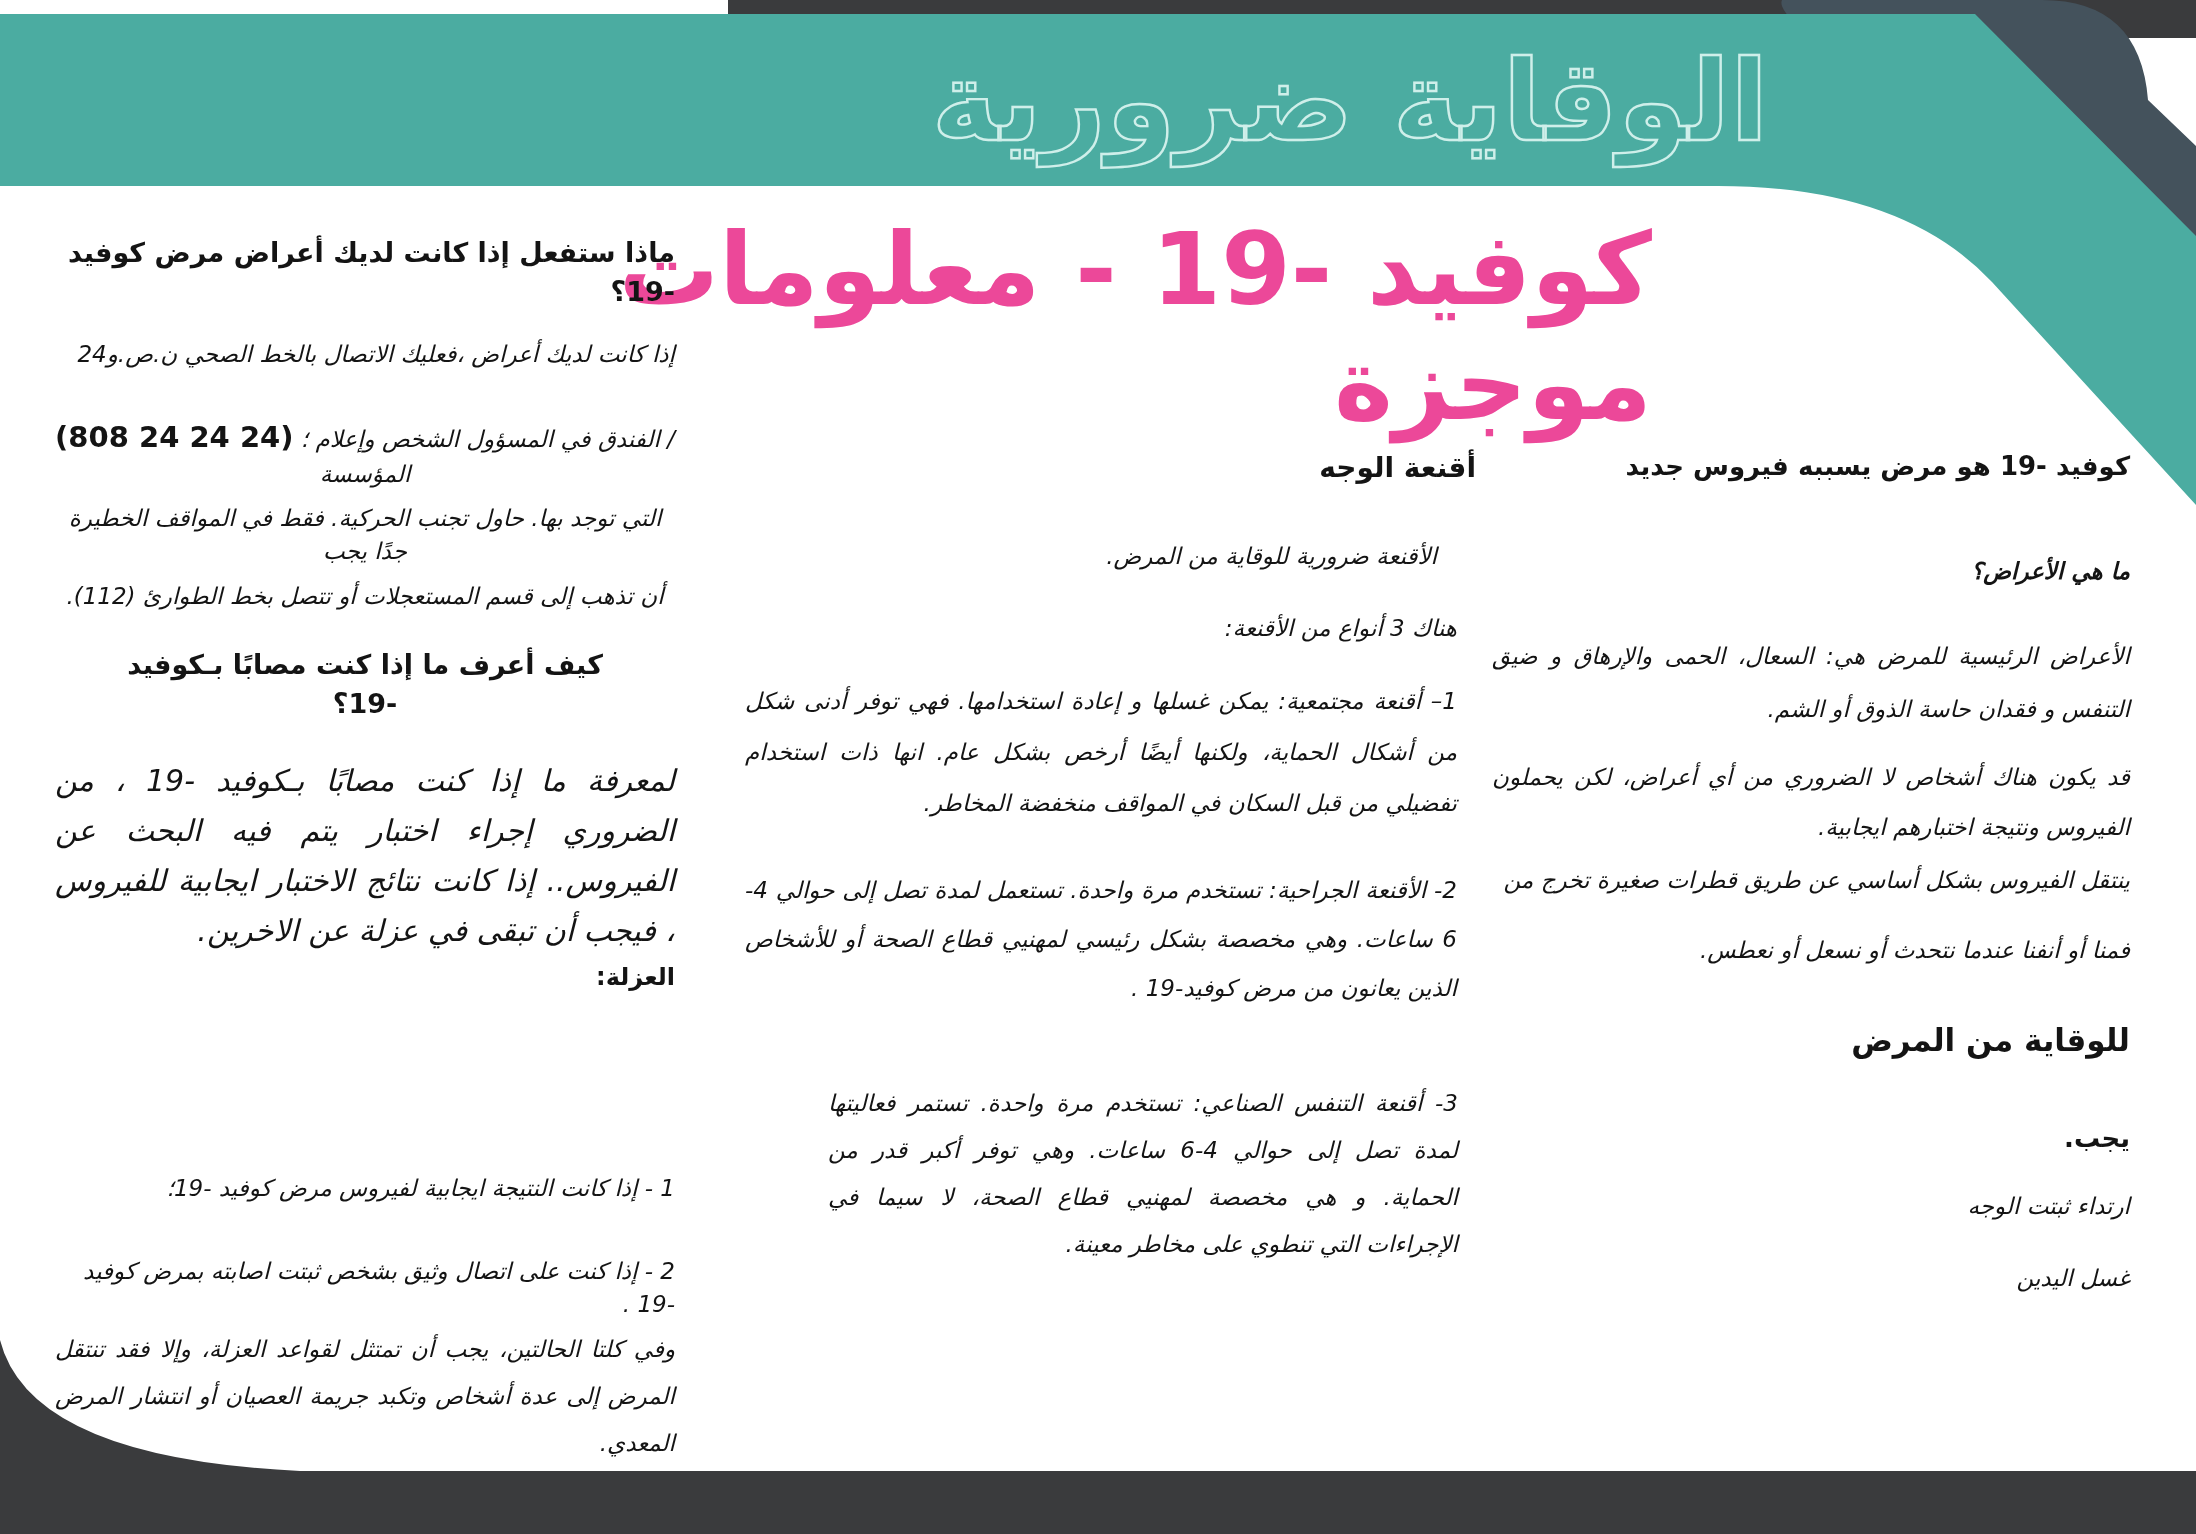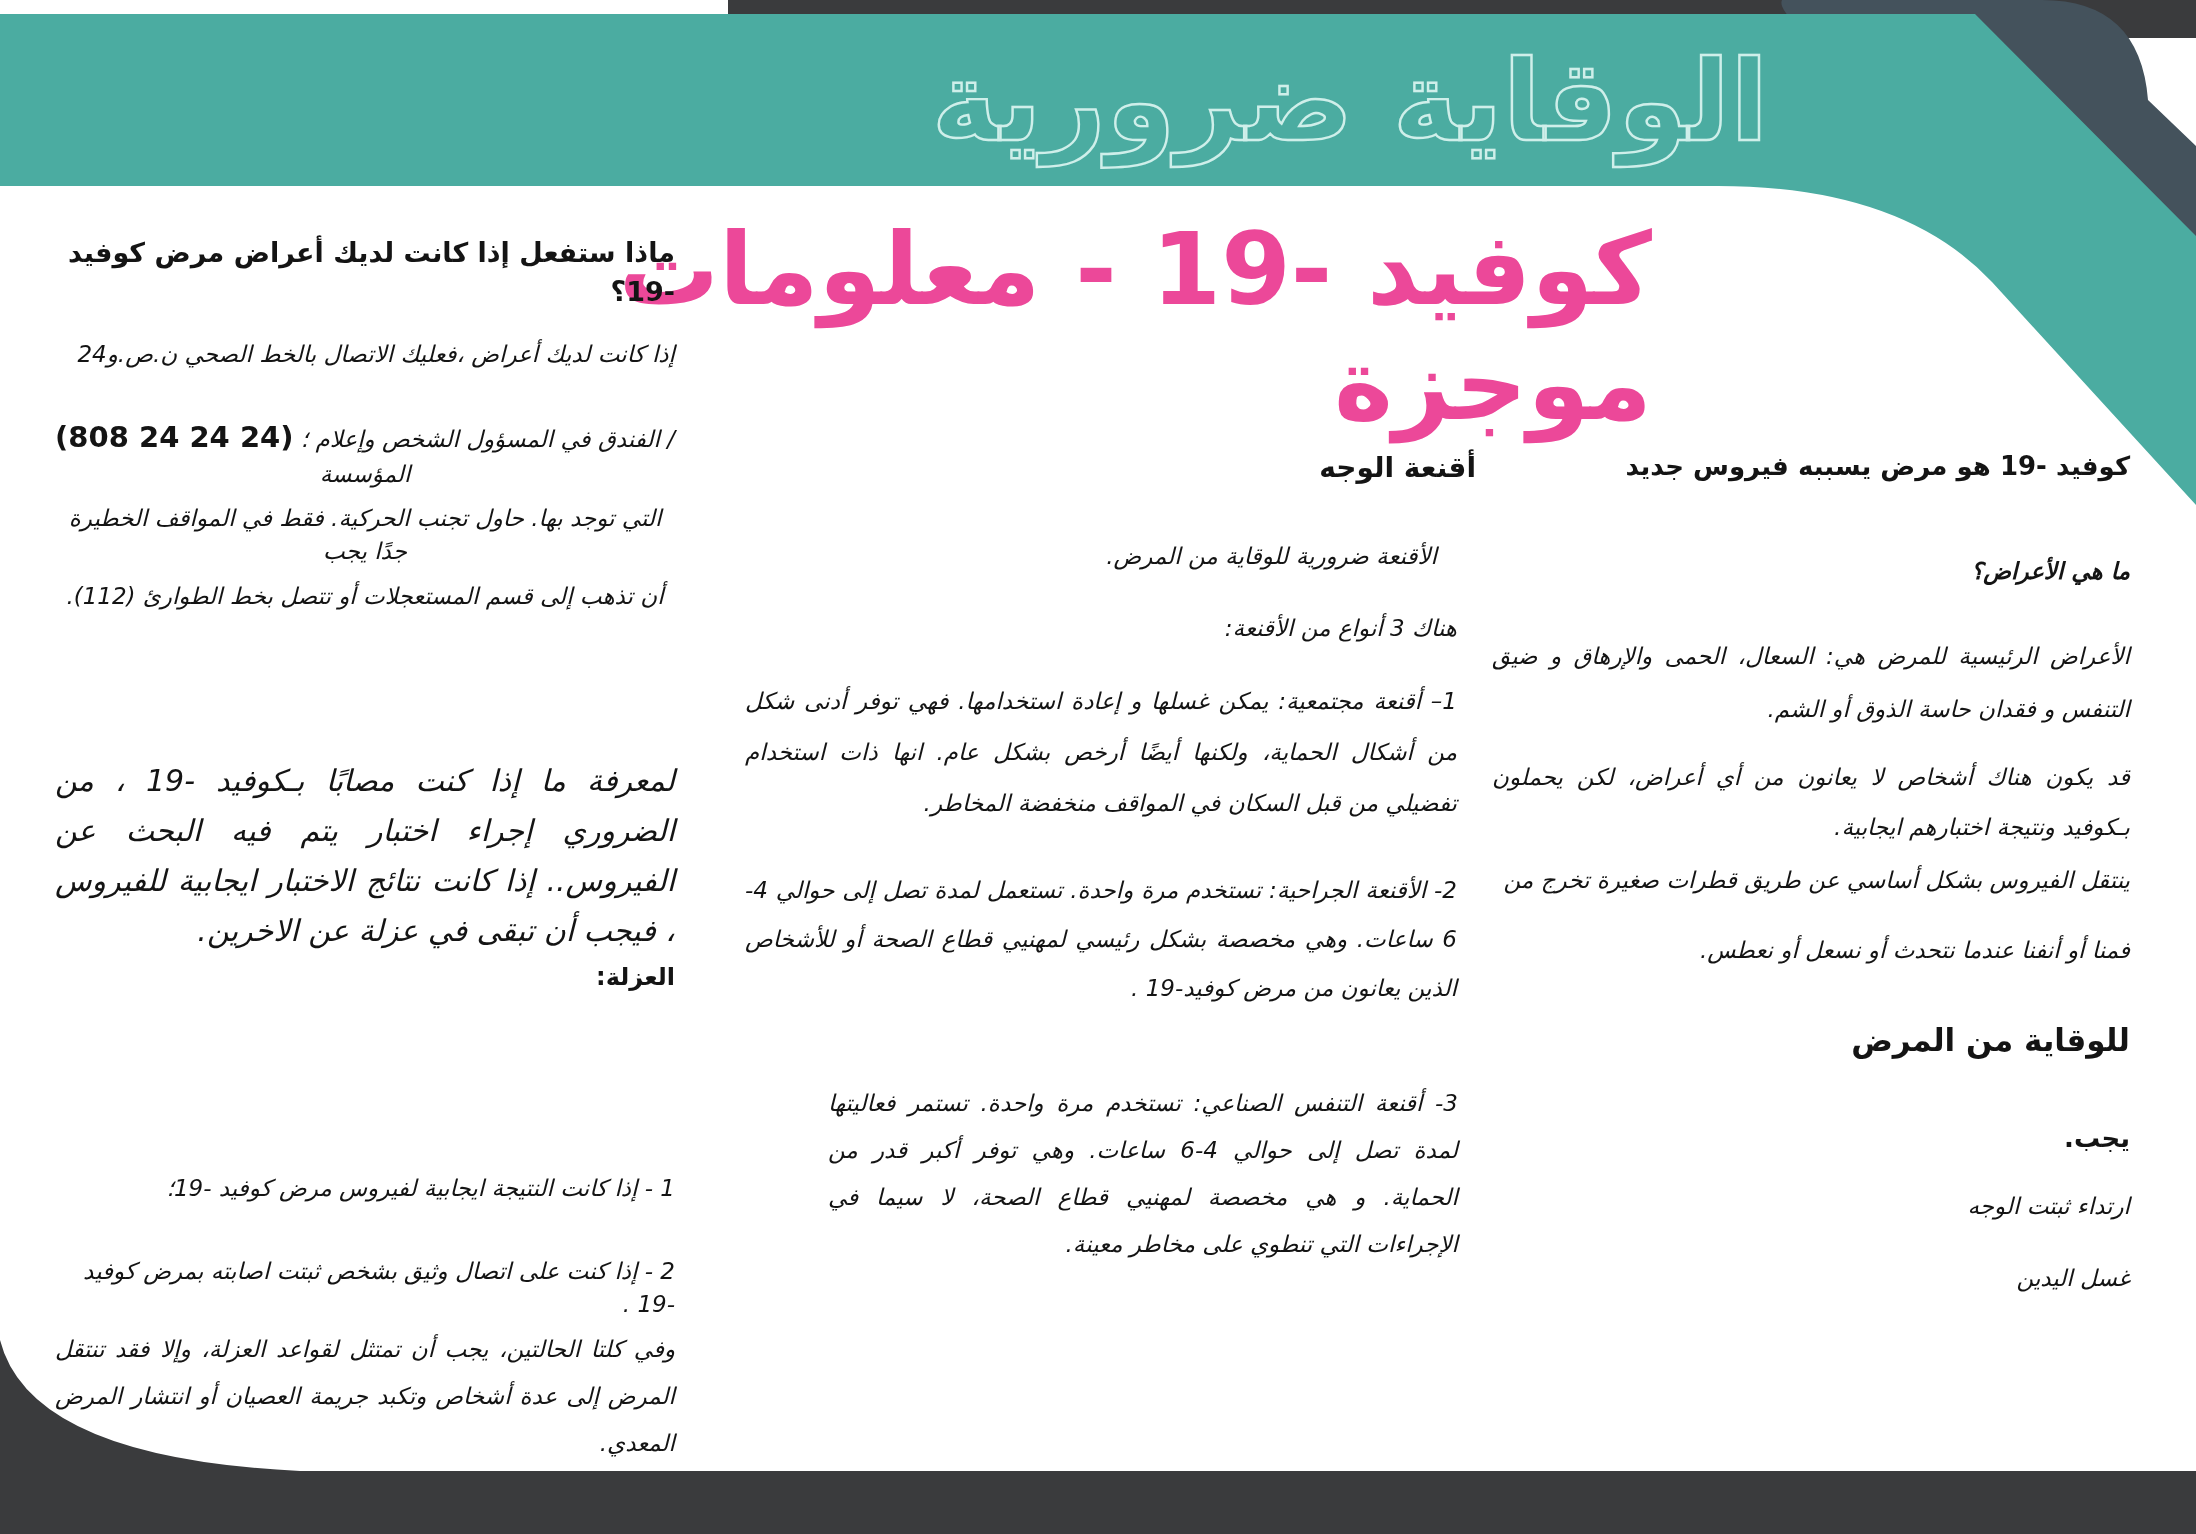--- a/index.html
+++ b/index.html
@@ -69,21 +69,21 @@
     <text x="1350" y="140" text-anchor="middle" direction="rtl" font-family="DejaVu Sans, sans-serif" font-size="112" font-weight="bold" fill="none" stroke="#CFEFEA" stroke-width="2.4">الوقاية ضرورية</text>
 
     <path d="M0,1340 Q30,1458 300,1471 L2196,1471 L2196,1534 L0,1534 Z" fill="#3A3B3D"></path>
   </svg>
 
   <div class="main-title">كوفيد -19 - معلومات موجزة</div>
 
   <div id="r-h1" class="blk b r">كوفيد -19  هو مرض يسببه فيروس جديد</div>
   <div id="r-q" class="blk b it r">ما هي الأعراض؟</div>
   <div id="r-p1" class="blk it j">الأعراض الرئيسية للمرض هي: السعال، الحمى والإرهاق و ضيق التنفس و فقدان  حاسة الذوق أو الشم.</div>
-  <div id="r-p2" class="blk it j">قد يكون هناك أشخاص لا يعانون من أي أعراض، لكن يحملون بـكوفيد ونتيجة اختبارهم ايجابية.</div>
+  <div id="r-p2" class="blk it j">قد يكون هناك أشخاص لا الضروري من أي أعراض، لكن يحملون الفيروس ونتيجة اختبارهم ايجابية.</div>
   <div id="r-p3" class="blk it r">ينتقل الفيروس بشكل أساسي عن طريق قطرات صغيرة تخرج من</div>
   <div id="r-p4" class="blk it r">فمنا أو أنفنا عندما نتحدث أو نسعل أو نعطس.</div>
   <div id="r-h2" class="blk b r">للوقاية من المرض</div>
   <div id="r-must" class="blk b r">يجب.</div>
   <div id="r-i1" class="blk it r">ارتداء ثبتت الوجه</div>
   <div id="r-i2" class="blk it r">غسل اليدين</div>
 
   <div id="m-h1" class="blk b r">أقنعة الوجه</div>
   <div id="m-p1" class="blk it r">الأقنعة ضرورية للوقاية من المرض.</div>
   <div id="m-p2" class="blk it r">هناك 3 أنواع من الأقنعة:</div>
@@ -91,19 +91,23 @@
   <div id="m-m2" class="blk it j">2- الأقنعة الجراحية: تستخدم مرة واحدة. تستعمل  لمدة تصل إلى حوالي 4-6 ساعات. وهي مخصصة بشكل رئيسي لمهنيي قطاع الصحة أو للأشخاص الذين يعانون من مرض كوفيد-19 .</div>
   <div id="m-m3" class="blk it j">3- أقنعة التنفس الصناعي: تستخدم مرة واحدة. تستمر فعاليتها لمدة تصل إلى حوالي 4-6 ساعات. وهي توفر أكبر قدر من الحماية. و هي مخصصة لمهنيي قطاع الصحة، لا سيما في الإجراءات التي تنطوي على مخاطر معينة.</div>
 
   <div id="l-h1" class="blk b r">ماذا ستفعل إذا كانت لديك أعراض مرض كوفيد -19؟</div>
   <div id="l-p1l1" class="blk it r">إذا كانت لديك أعراض ،فعليك الاتصال بالخط  الصحي ن.ص.و24</div>
   <div id="l-p1l2" class="blk it">
     <span class="phone">(808 24 24 24)</span><span> ؛ ⁧وإعلام⁩ ⁧الشخص⁩ ⁧المسؤول⁩ ⁧في⁩ ⁧الفندق⁩ / ⁧المؤسسة⁩</span>
   </div>
   <div id="l-p1l3" class="blk it">التي توجد بها. حاول تجنب الحركية.  فقط في المواقف الخطيرة جدًا يجب</div>
   <div id="l-p1l4" class="blk it">أن تذهب إلى قسم المستعجلات أو تتصل بخط الطوارئ (112).</div>
+  <div id="l-h2" class="blk b c">
+    <div>كيف أعرف ما إذا كنت مصابًا بـكوفيد</div>
+    <div>-19؟</div>
+  </div>
   <div id="l-p2" class="blk it j">لمعرفة ما إذا كنت مصابًا بـكوفيد -19 ، من الضروري إجراء اختبار يتم فيه البحث عن الفيروس.. إذا كانت نتائج الاختبار ايجابية للفيروس ، فيجب أن تبقى في عزلة عن الاخرين.</div>
   <div id="l-iso" class="blk b r">العزلة:</div>
   <div id="l-it1" class="blk it r">1 - إذا كانت النتيجة ايجابية لفيروس مرض كوفيد -19؛</div>
   <div id="l-it2" class="blk it r">2 - إذا كنت على اتصال وثيق بشخص ثبتت اصابته بمرض كوفيد -19 .</div>
   <div id="l-p4" class="blk it j">وفي كلتا الحالتين، يجب أن تمتثل لقواعد العزلة، وإلا فقد تنتقل المرض إلى عدة أشخاص وتكبد جريمة العصيان أو انتشار المرض المعدي.</div>
 
 </div>
 
 </body></html>

